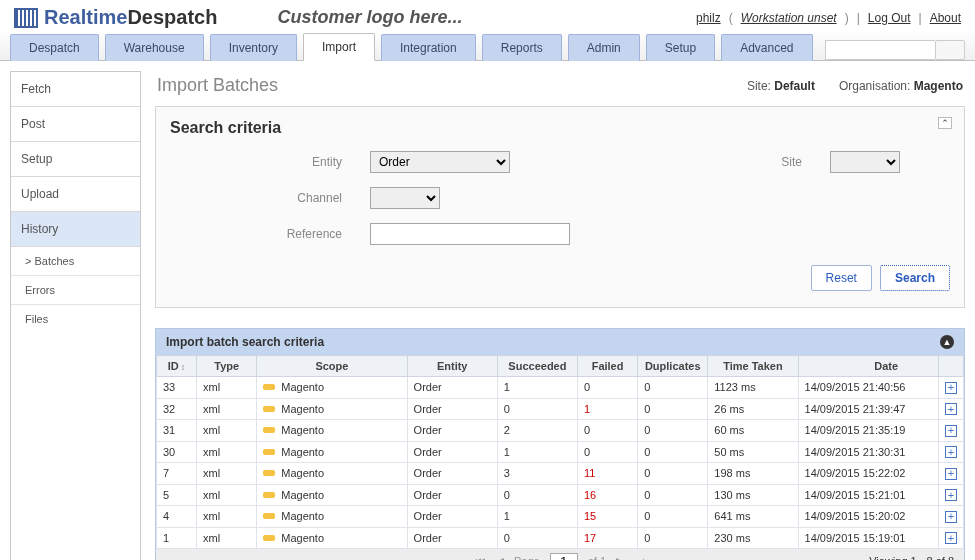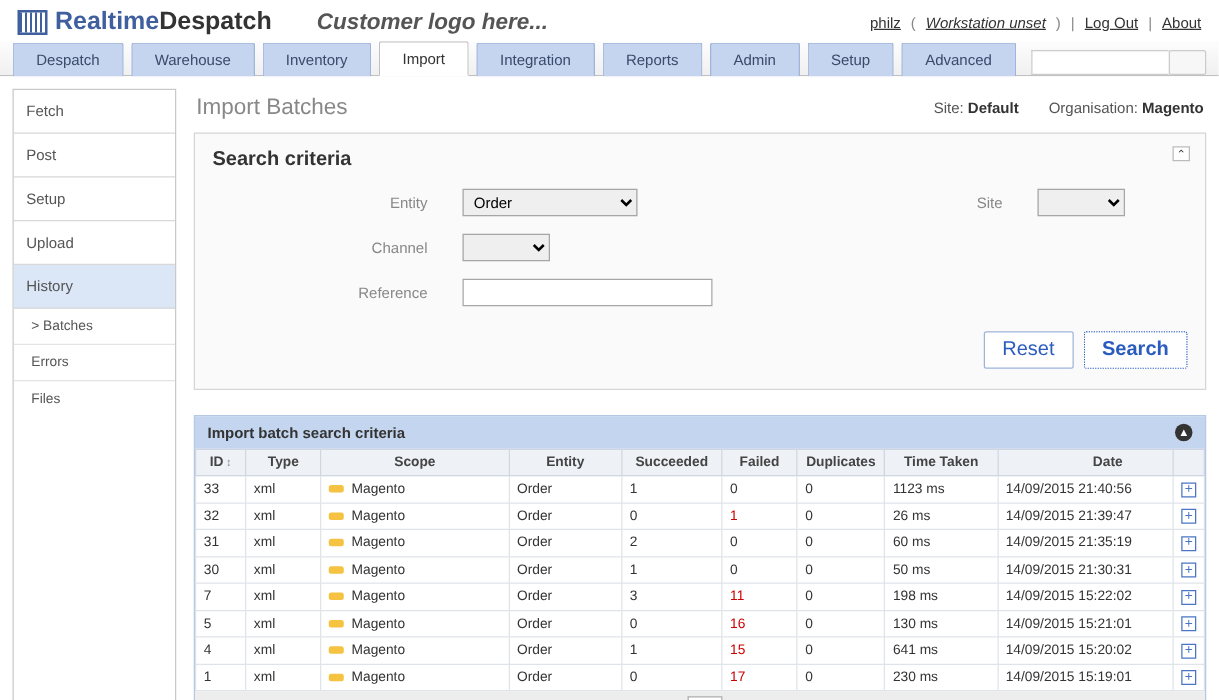--- a/index.html
+++ b/index.html
@@ -6,21 +6,21 @@
   body { font-family: Arial, Helvetica, sans-serif; font-size: 12px; color: #333; background: #fff; width: 975px; }
   a { color: #333; }
 
   
   .header { display: flex; align-items: center; padding: 6px 14px 4px 14px; }
   .logo { display: flex; align-items: center; gap: 6px; }
   .logo-icon { width: 24px; height: 20px; border: 2px solid #3f5f9f; background: repeating-linear-gradient(90deg,#3f5f9f 0 2px,#fff 2px 4px); }
   .logo-text { font-size: 20px; font-weight: bold; }
   .logo-text .r { color: #3f5f9f; }
   .logo-text .d { color: #333; }
-  .customer-logo { margin-left: 36px; font-size: 18px; font-weight: bold; font-style: italic; color: #555; }
+  .customer-logo { margin-left: 60px; font-size: 18px; font-weight: bold; font-style: italic; color: #555; }
   .header-right { margin-left: auto; display: flex; gap: 8px; align-items: center; font-size: 12px; }
   .header-right span, .header-right a { text-decoration: underline; color: #333; }
   .header-right .sep { text-decoration: none; color: #888; }
   .header-right em { font-style: italic; }
 
   
   .tabs { display: flex; align-items: flex-end; gap: 6px; padding: 0 10px; border-bottom: 1px solid #c0c0c0; background: linear-gradient(#fdfdfd,#f0f0f0); height: 28px; }
   .tab { padding: 6px 18px; background: #c5d4ef; border: 1px solid #9fb4db; border-bottom: none; border-radius: 2px 2px 0 0; color: #3a4a6a; font-size: 12px; cursor: pointer; position: relative; top: 1px; }
   .tab.active { background: #fff; border: 1px solid #c0c0c0; border-bottom: 1px solid #fff; color: #333; }
   .tab-search { margin-left: auto; display: flex; align-items: center; }
@@ -48,21 +48,21 @@
   .panel-title { font-size: 16px; font-weight: bold; margin-bottom: 14px; }
   .collapse-icon { position: absolute; top: 10px; right: 12px; width: 14px; height: 12px; border: 1px solid #bbb; font-size: 9px; text-align: center; line-height: 10px; cursor: pointer; background: #fff; }
 
   .form-grid { display: grid; grid-template-columns: 180px 200px 220px 120px; row-gap: 14px; column-gap: 20px; align-items: center; }
   .form-grid label { text-align: right; color: #888; padding-right: 8px; }
   .form-grid select, .form-grid input[type=text] { width: 100%; height: 22px; border: 1px solid #a6a6a6; font-size: 12px; padding: 0 4px; }
   .form-grid select.small { width: 70px; }
   .form-grid select.med { width: 140px; }
 
   .button-row { margin-top: 6px; display: flex; justify-content: flex-end; gap: 8px; }
-  .btn { padding: 5px 14px; border: 1px solid #9fb4db; background: #fff; color: #2a5bbf; font-size: 16px; border-radius: 2px; cursor: pointer; }
+  .btn { padding: 5px 14px; border: 1px solid #9fb4db; background: #fff; color: #2a5bbf; font-size: 12px; border-radius: 2px; cursor: pointer; }
   .btn.search { border: 1px dotted #2a5bbf; font-weight: bold; }
 
   
   .results { margin-top: 20px; border: 1px solid #b7c8e4; }
   .results-header { background: #c4d5ef; padding: 6px 10px; font-weight: bold; font-size: 12px; display: flex; align-items: center; }
   .results-header .circle { margin-left: auto; width: 14px; height: 14px; border-radius: 50%; background: #333; color: #fff; font-size: 9px; text-align: center; line-height: 14px; cursor: pointer; }
 
   table { width: 100%; border-collapse: collapse; font-size: 11px; }
   th { background: #eef1f5; border: 1px solid #cfd6e2; padding: 4px 6px; font-weight: bold; color: #444; text-align: center; }
   td { border: 1px solid #dfe3ea; padding: 4px 6px; color: #333; }

